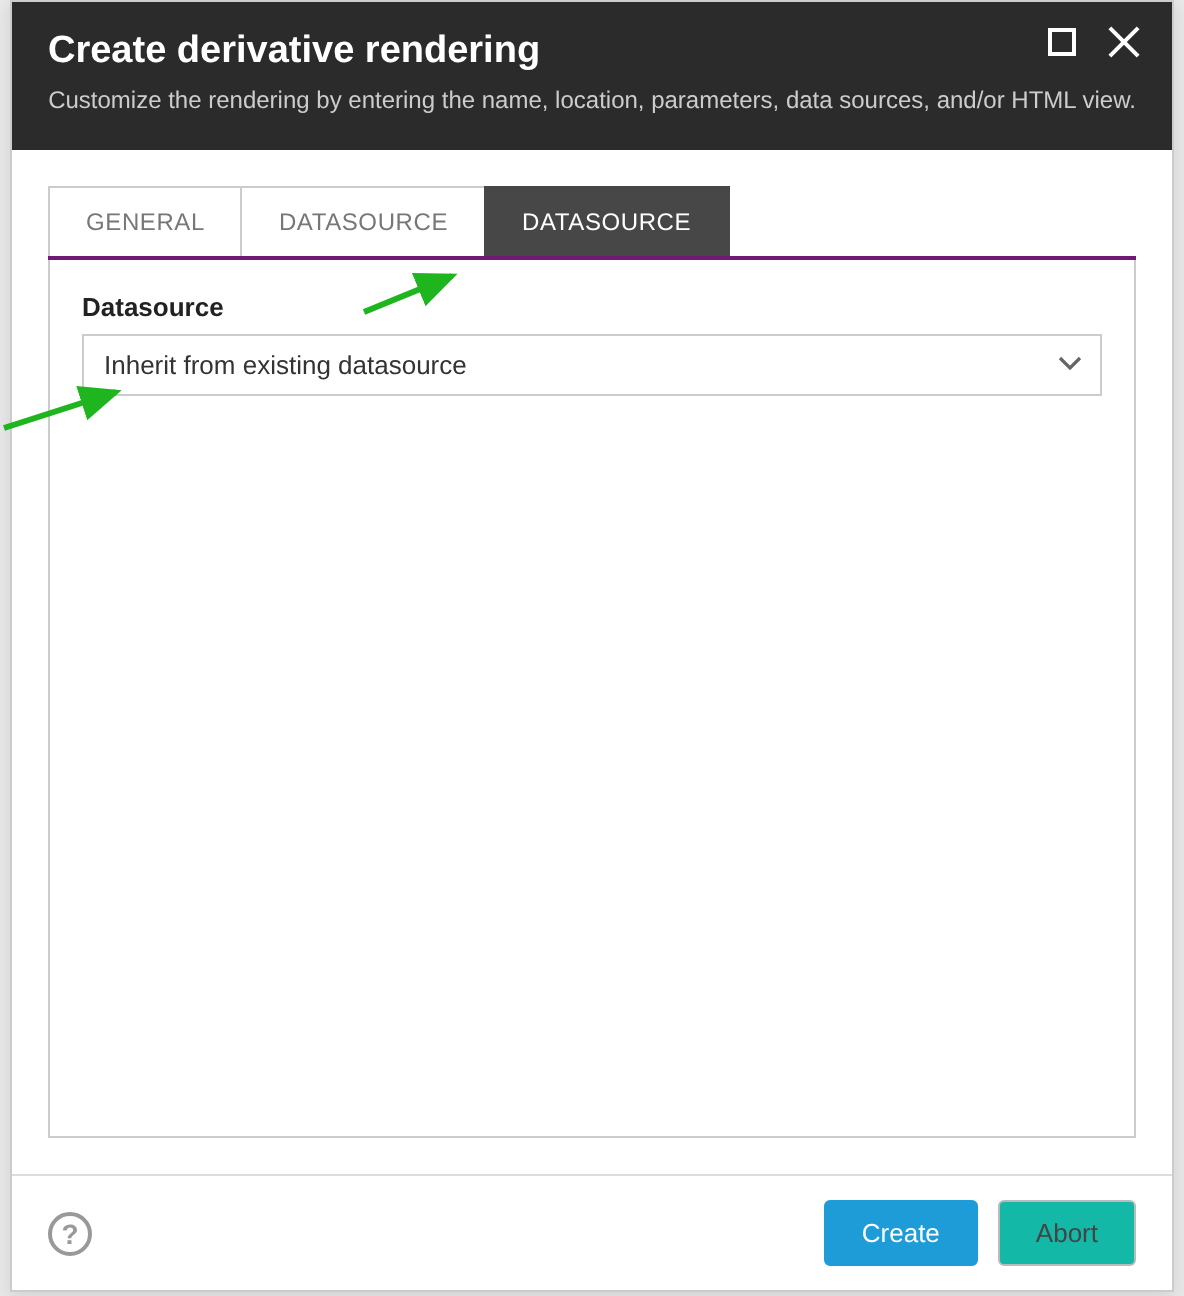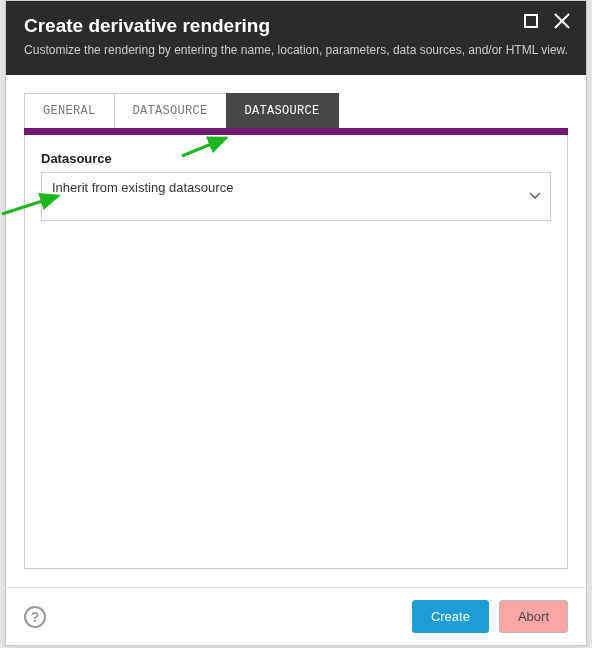--- a/index.html
+++ b/index.html
@@ -77,23 +77,22 @@
     .close-icon::before { transform: rotate(45deg); }
     .close-icon::after { transform: rotate(-45deg); }
     .body {
       flex: 1;
       padding: 18px;
       display: flex;
       flex-direction: column;
     }
     .tabs {
       display: flex;
-      border-bottom: 7px solid #701a75;
+      border-bottom: 2px solid #701a75;
       font-size: 12px;
-      font-family: Liberation Mono, monospace;
     }
     .tab {
       padding: 10px 18px;
       color: #777;
       border: 1px solid #ccc;
       border-bottom: none;
       margin-right: -1px;
       cursor: pointer;
       background: #fff;
       letter-spacing: 0.3px;
@@ -114,21 +113,21 @@
       font-weight: bold;
       color: #222;
       margin-bottom: 6px;
     }
     .select-wrap {
       position: relative;
     }
     .select-box {
       width: 100%;
       border: 1px solid #ccc;
-      padding: 7px 28px 25px 10px;
+      padding: 7px 28px 7px 10px;
       font-size: 13px;
       color: #333;
       background: #fff;
       cursor: pointer;
       appearance: none;
     }
     .select-caret {
       position: absolute;
       right: 10px;
       top: 50%;
@@ -159,21 +158,21 @@
     .footer-buttons {
       display: flex;
       gap: 10px;
     }
     .btn {
       padding: 8px 18px;
       font-size: 13px;
       border-radius: 3px;
       cursor: pointer;
       border: 1px solid #bbb;
-      background: #fca5a5;
+      background: #14b8a6;
       color: #444;
     }
     .btn-primary {
       background: #1e9cd7;
       border-color: #1e9cd7;
       color: #fff;
     }
     .annotation-arrow {
       position: absolute;
       pointer-events: none;

